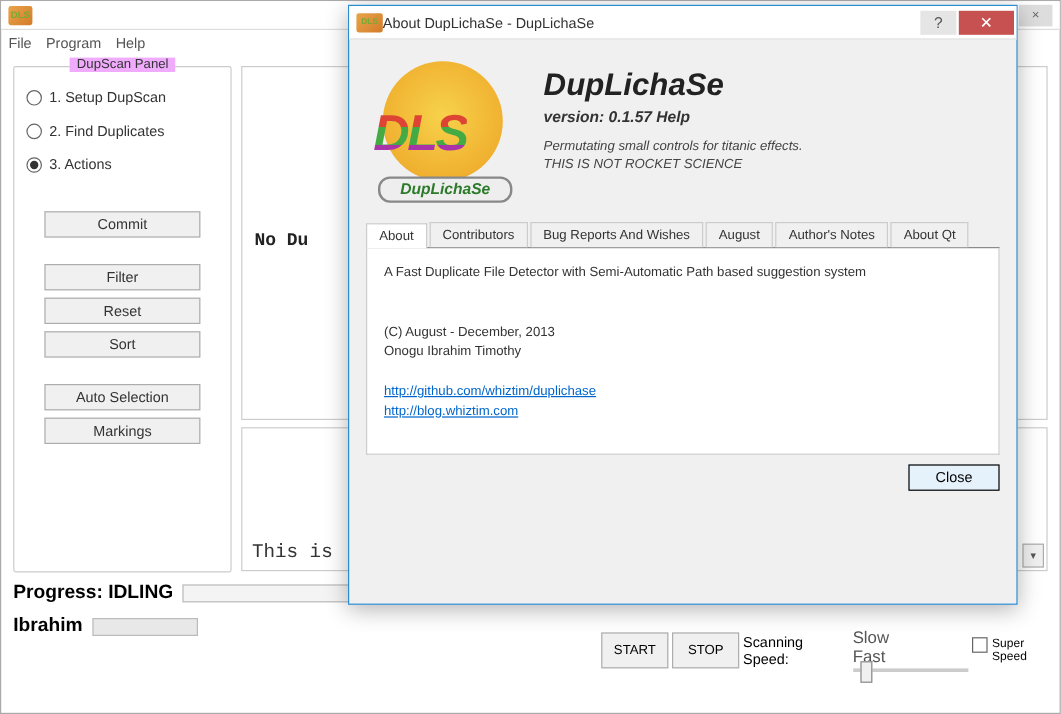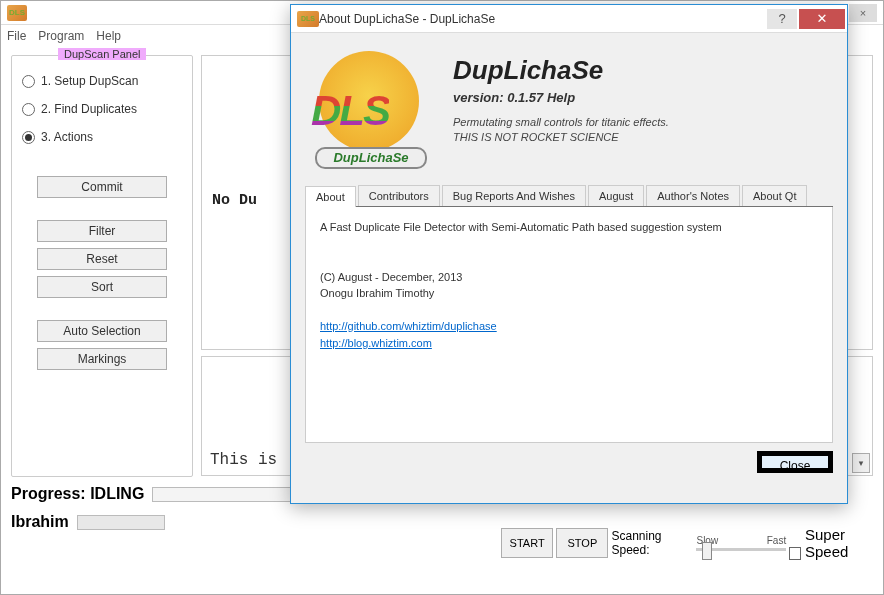--- a/index.html
+++ b/index.html
@@ -34,24 +34,24 @@
 
 .footer { padding: 8px 10px; font-size: 12px; }
 .footer-row { display: flex; align-items: center; gap: 8px; margin-bottom: 10px; }
 .prog-label { font-size: 16px; }
 .prog-bar { width: 170px; height: 15px; border: 1px solid #bbb; background: #f4f4f4; }
 .rest-bar { width: 88px; height: 15px; border: 1px solid #bbb; background: #e8e8e8; }
 
 .footer-right { position: absolute; left: 500px; bottom: 34px; display: flex; align-items: center; gap: 3px; font-size: 12px; }
 .ctrl-btn { width: 58px; height: 30px; border: 1px solid #adadad; background: #f0f0f0; font-size: 11px; text-align: center; line-height: 28px; cursor: default; }
 .slider-wrap { width: 100px; position: relative; }
-.slider-labels { display: flex; justify-content: space-between; font-size: 10px; color: #555; margin-bottom: 2px; }
+.slider-labels { display: flex; justify-content: space-between; font-size: 14px; color: #555; margin-bottom: 2px; flex-direction: column; }
 .slider-track { height: 3px; background: #ccc; position: relative; }
 .slider-thumb { position: absolute; left: 6px; top: -6px; width: 10px; height: 18px; background: #f0f0f0; border: 1px solid #888; }
-.checkbox-row { display: flex; align-items: flex-end; gap: 4px; font-size: 15px; }
+.checkbox-row { display: flex; align-items: flex-start; gap: 4px; font-size: 10px; }
 .checkbox-row .cb { width: 13px; height: 13px; border: 1px solid #666; background: #fff; }
 
 
 .about-dialog { position: absolute; left: 290px; top: 4px; width: 558px; height: 500px; background: #f0f0f0; border: 1px solid #2a8dd4; box-shadow: 0 4px 18px rgba(0,0,0,0.3); }
 .about-titlebar { height: 28px; background: #fff; display: flex; align-items: center; border-bottom: 1px solid #ddd; }
 .about-titlebar .app-icon { width: 22px; height: 16px; margin-left: 6px; background: linear-gradient(135deg,#e8a54a,#d47b2a); border-radius: 2px; display: flex; align-items: center; justify-content: center; font-size: 7px; font-weight: bold; color: #7a3; }
 .about-titlebar .title { flex: 1; text-align: left; font-size: 12px; color: #333; }
 .about-titlebar .help-btn { width: 30px; height: 20px; background: #e5e5e5; color: #555; display: flex; align-items: center; justify-content: center; font-size: 13px; margin-right: 2px; cursor: default; }
 .about-titlebar .close-btn { width: 46px; height: 20px; background: #c75050; color: #fff; display: flex; align-items: center; justify-content: center; font-size: 13px; margin-right: 2px; cursor: default; }
 
@@ -63,25 +63,25 @@
 .logo-sub { position: absolute; top: 100px; left: 10px; width: 112px; height: 22px; border: 2px solid #888; border-radius: 10px; background: #eee; text-align: center; font-size: 13px; font-weight: bold; color: #2a7a2a; font-style: italic; line-height: 18px; }
 .about-info { flex: 1; padding-top: 8px; }
 .about-name { font-size: 26px; font-weight: bold; font-style: italic; color: #222; margin-bottom: 4px; }
 .about-ver { font-size: 13px; font-weight: bold; font-style: italic; color: #333; margin-bottom: 10px; }
 .about-tag { font-size: 11px; font-style: italic; color: #444; line-height: 1.4; }
 
 .tabs { display: flex; border-bottom: 1px solid #737373; }
 .tab { padding: 4px 10px; font-size: 11px; color: #333; border: 1px solid #ccc; border-bottom: none; background: #f0f0f0; margin-right: 2px; cursor: default; }
 .tab.active { background: #fff; position: relative; top: 1px; }
 
-.tab-content { background: #fff; border: 1px solid #ccc; border-top: none; height: 236px; padding: 12px 14px; font-size: 11px; color: #333; line-height: 1.5; }
+.tab-content { background: #fff; border: 1px solid #ccc; border-top: none; height: 172px; padding: 12px 14px; font-size: 11px; color: #333; line-height: 1.5; }
 .tab-content a { color: #0066cc; text-decoration: underline; }
 
 .about-footer { display: flex; justify-content: flex-end; padding-top: 8px; }
-.close-ok { width: 76px; height: 22px; border: 5px solid #000000; background: #e5f1fb; font-size: 12px; text-align: center; line-height: 20px; cursor: default; }
+.close-ok { width: 76px; height: 22px; border: 1px solid #000000; background: #e5f1fb; font-size: 12px; text-align: center; line-height: 20px; cursor: default; }
 </style>
 </head>
 <body>
 
 <div class="main-window">
   <div class="titlebar-main">
     <div class="app-icon">DLS</div>
     <div class="title">Du</div>
     <div class="ctrl">×</div>
   </div>

